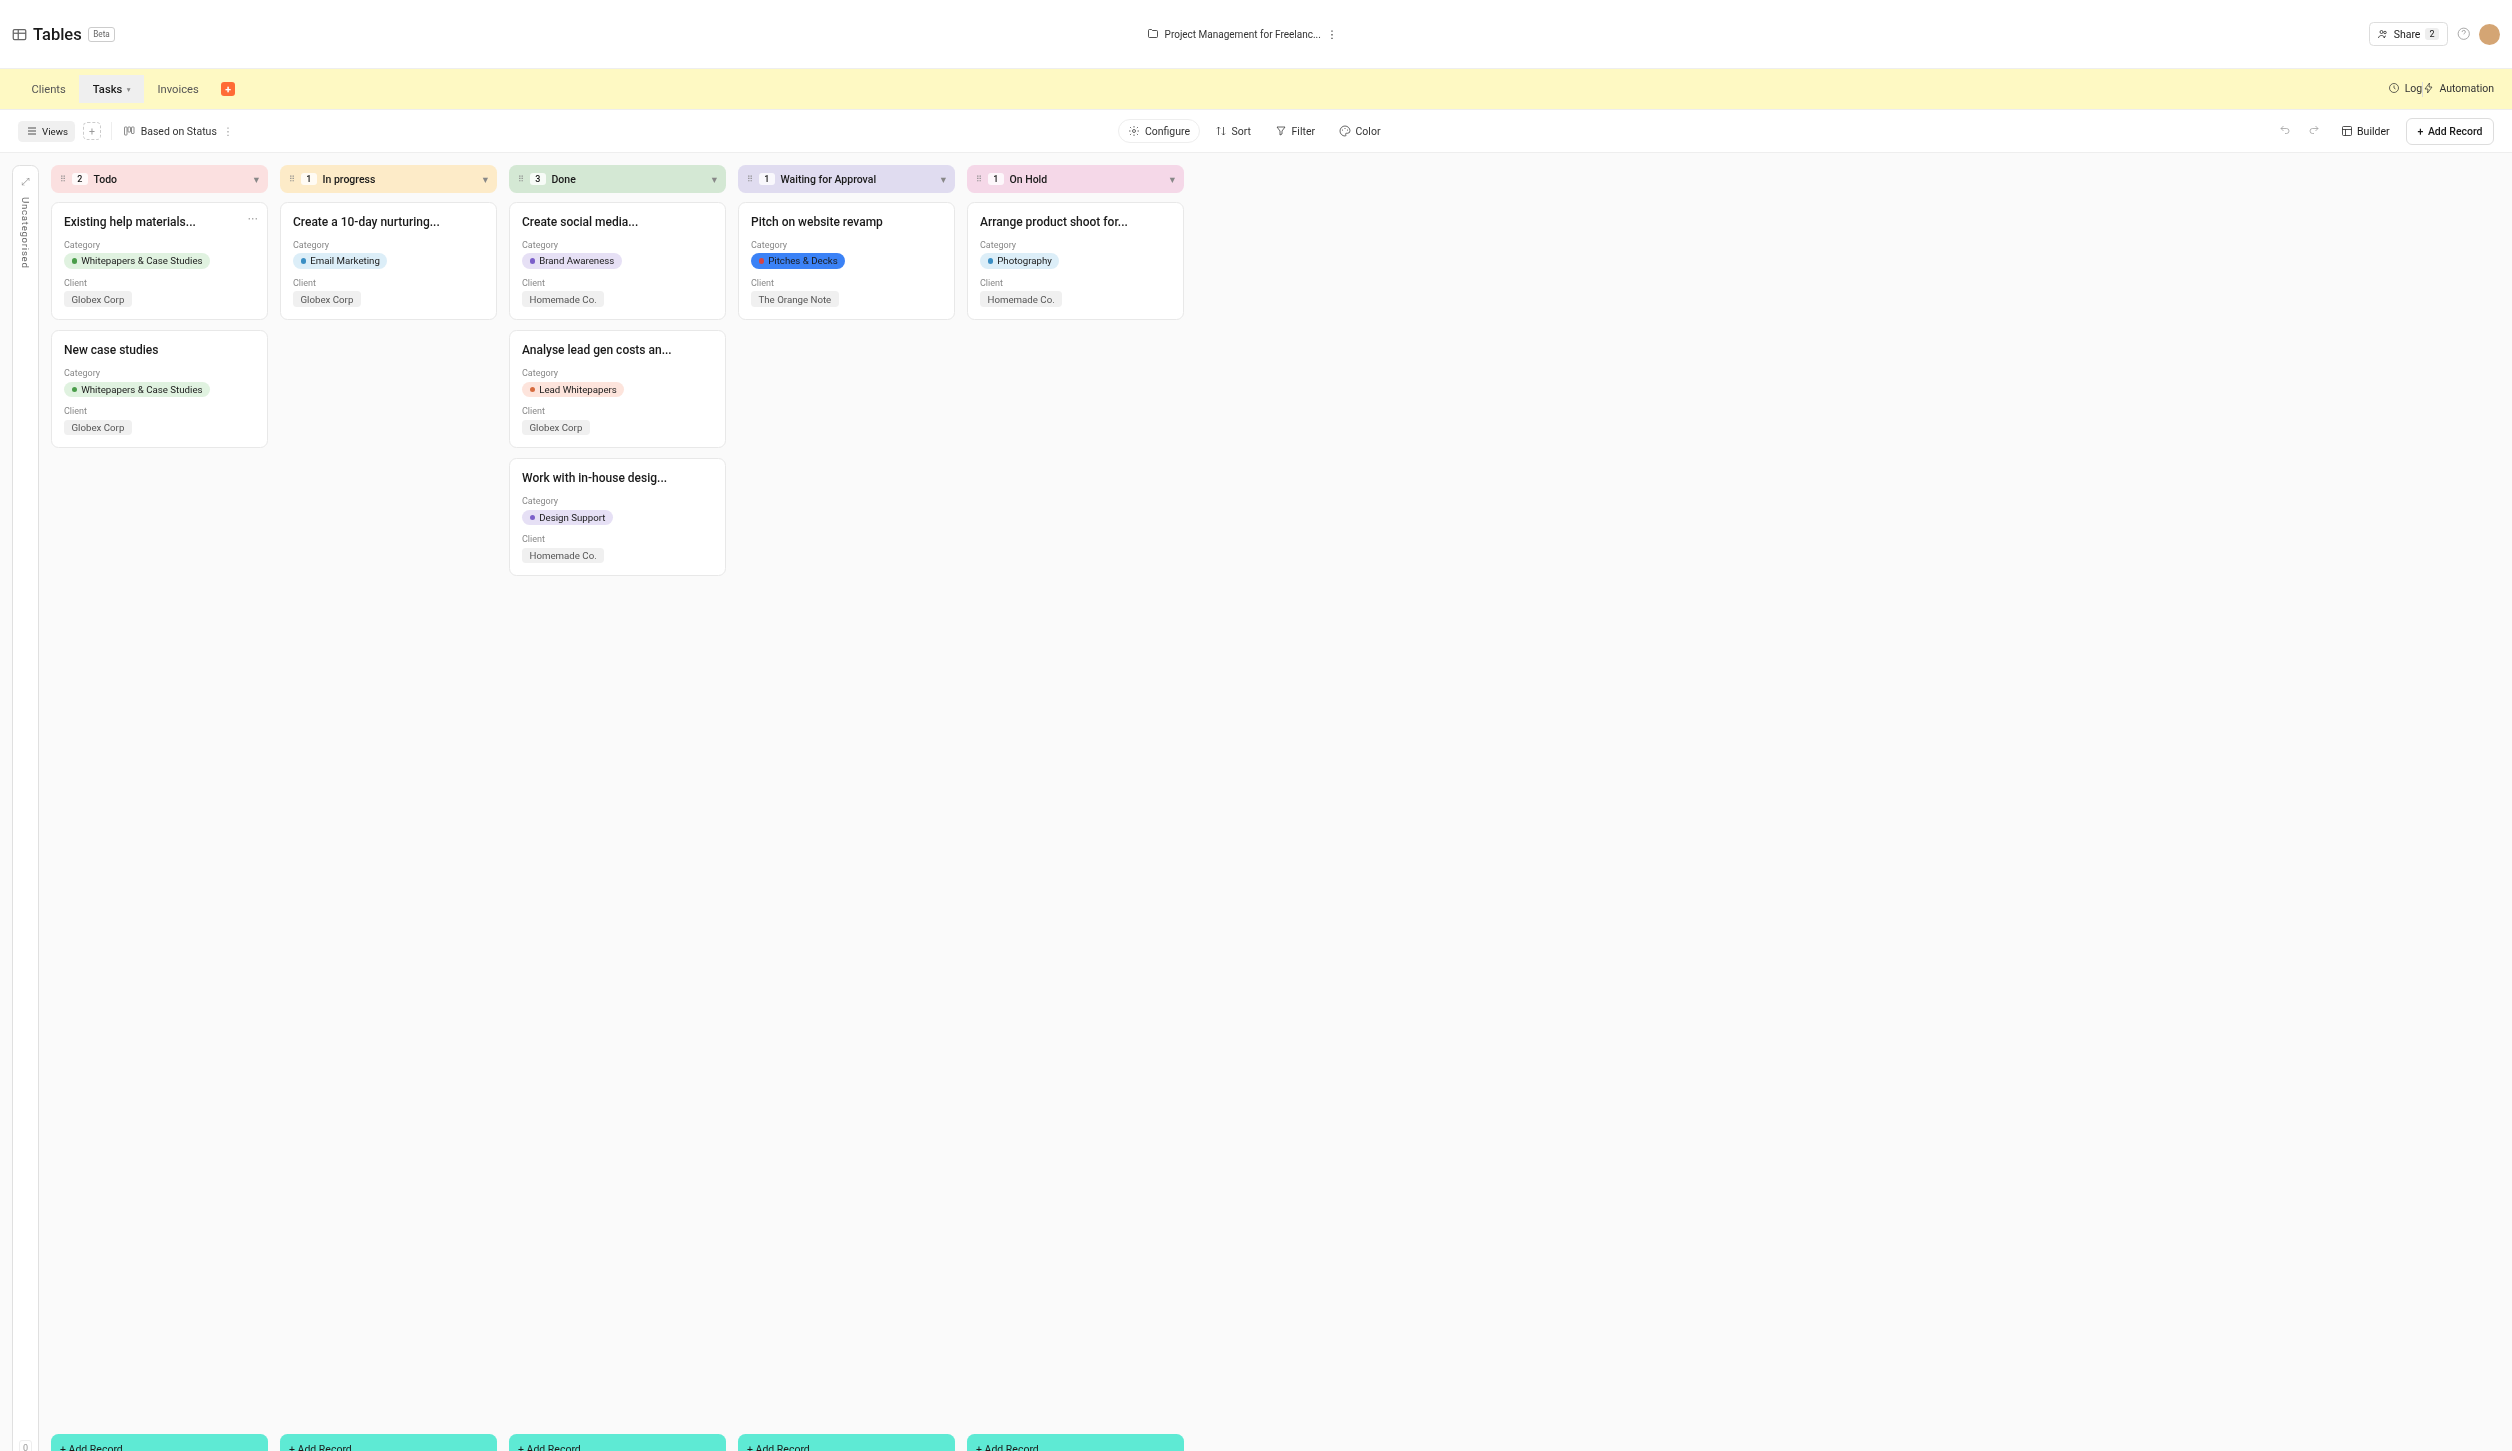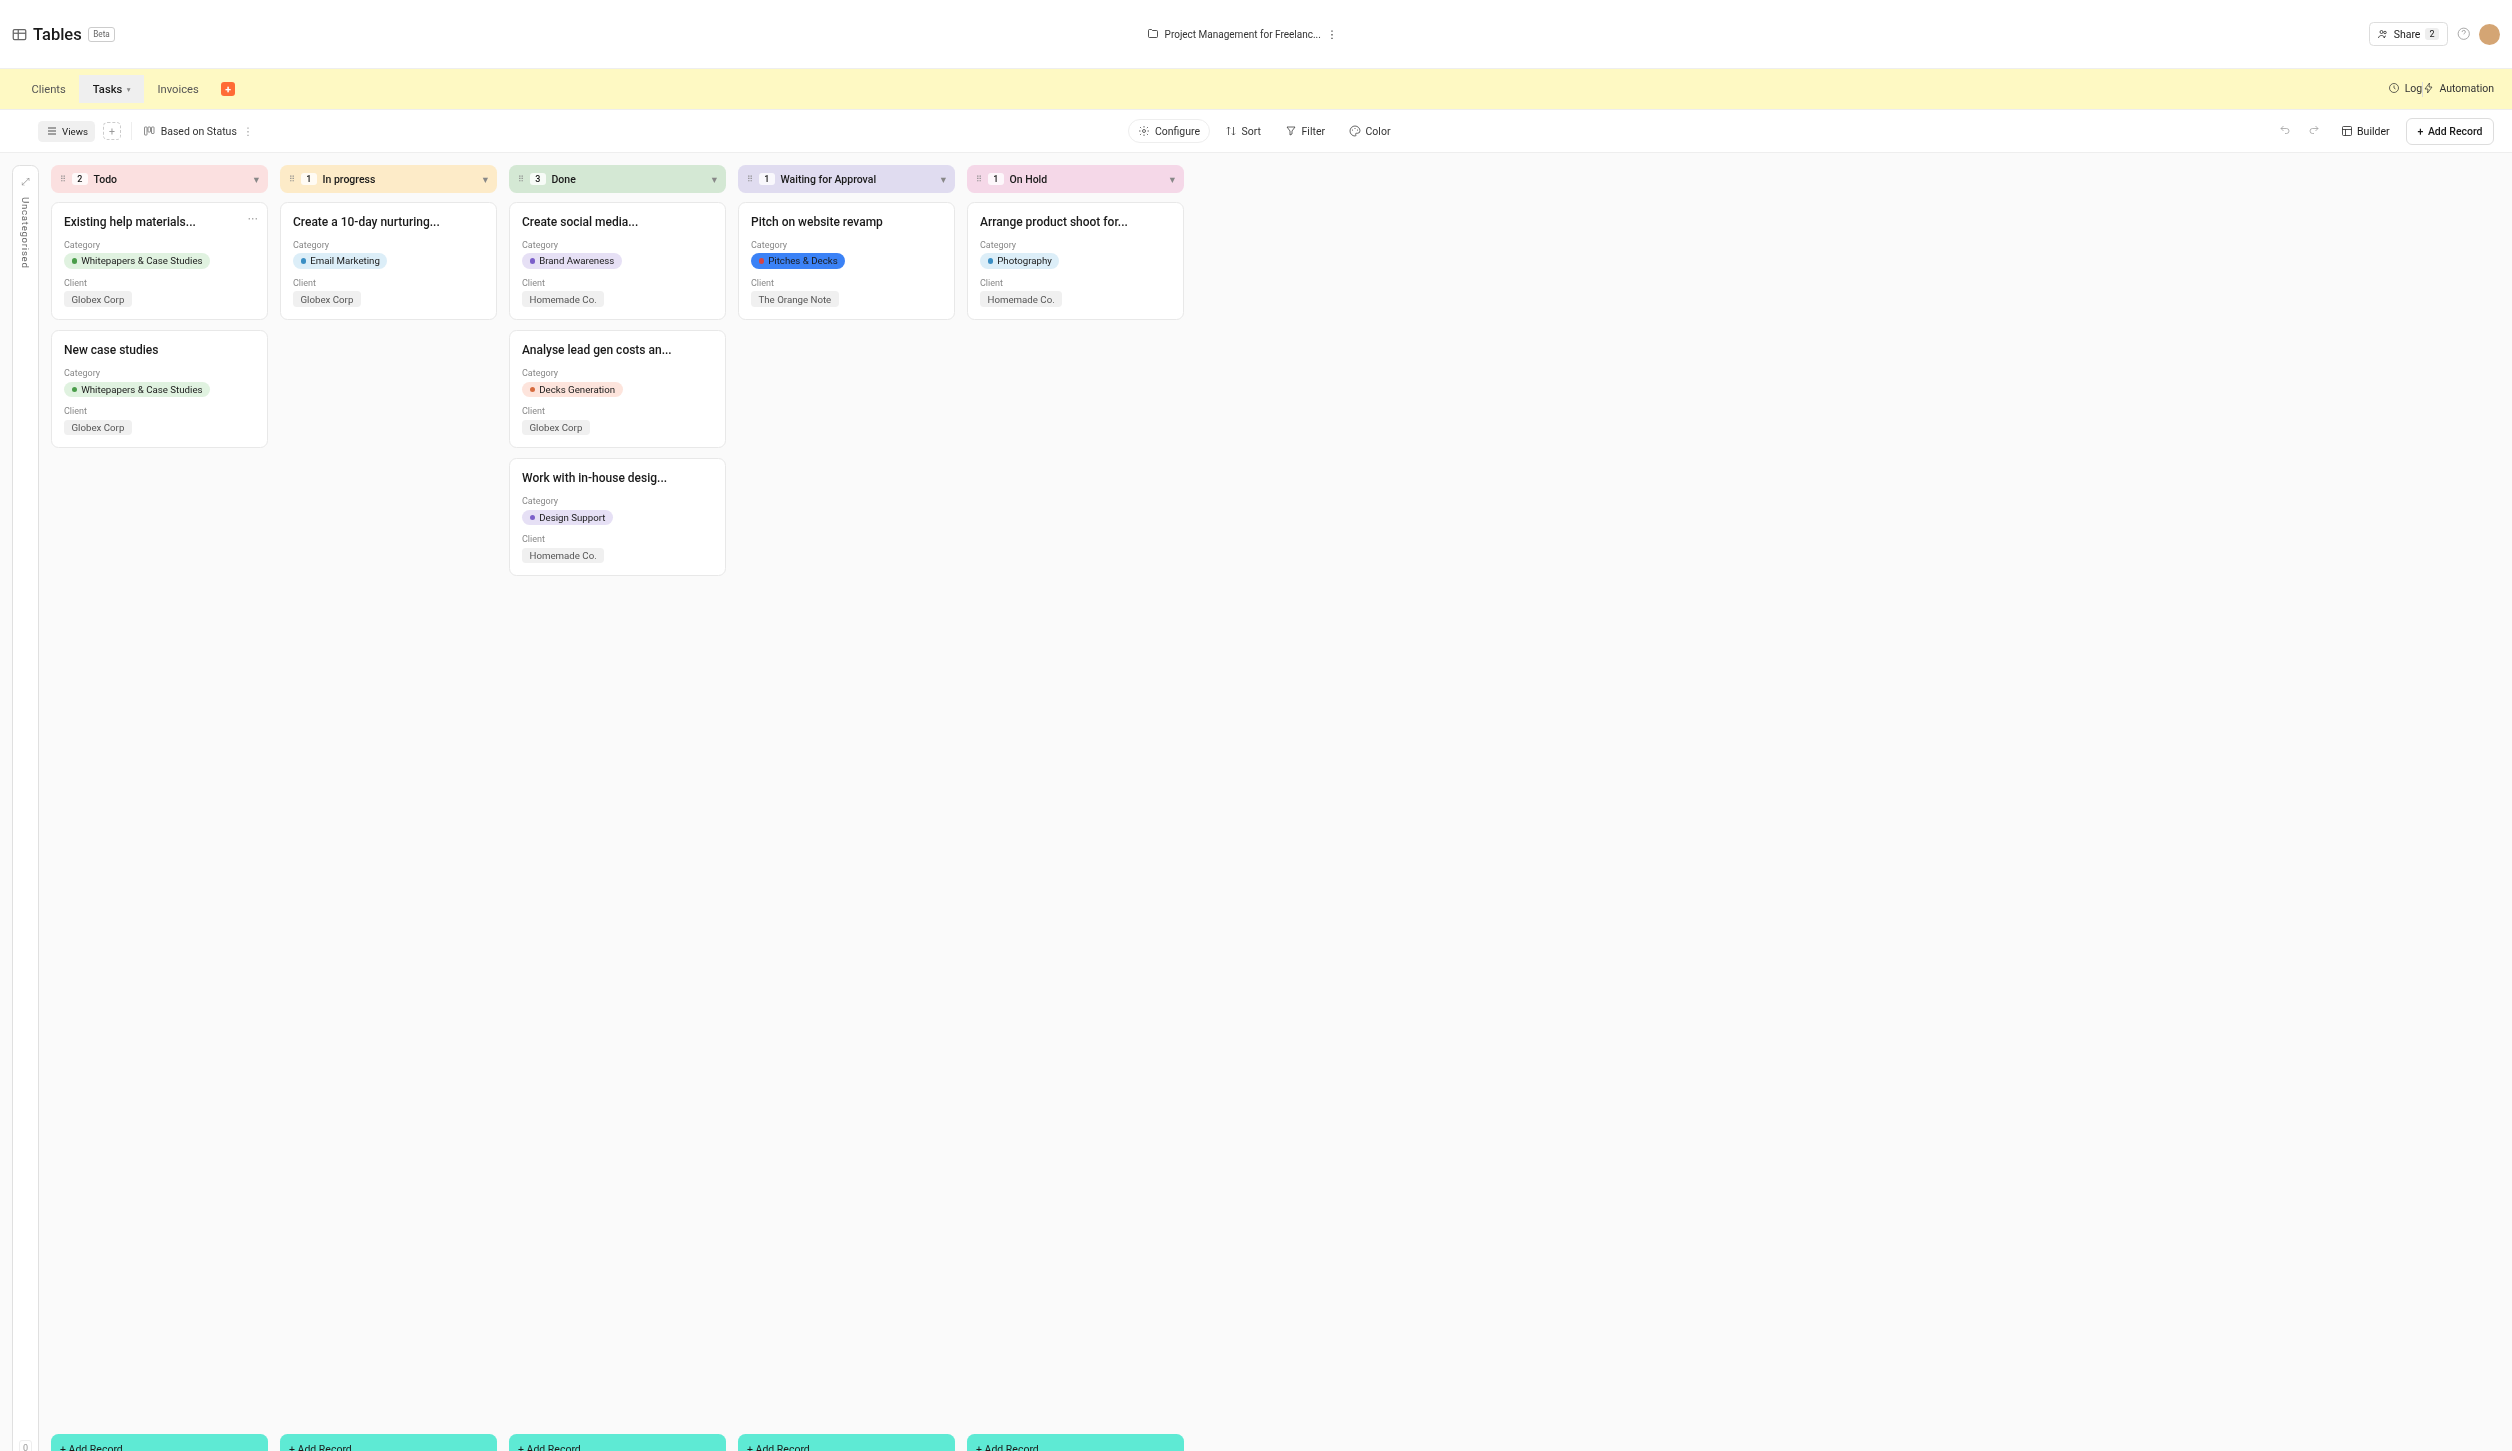--- a/index.html
+++ b/index.html
@@ -21,21 +21,21 @@
 
 .tabs-bar { display: flex; align-items: center; padding: 6px 18px; background: #fef9c3; border-bottom: 0.7px solid #eee; }
 .tab { padding: 7.5px 13.5px; cursor: pointer; color: #555; font-size: 11.2px; display: flex; align-items: center; gap: 4.5px; }
 .tab.active { background: #efefef; border-radius: 0; font-weight: 500; color: #1a1a1a; }
 .tab-add { width: 13.5px; height: 13.5px; background: #ff6b35; color: #fff; display: flex; align-items: center; justify-content: center; border-radius: 3px; margin-left: 9px; cursor: pointer; font-weight: bold; }
 .tabs-right { margin-left: auto; display: flex; align-items: flex-start; }
 .tabs-right-item { display: flex; align-items: center; gap: 4.5px; cursor: pointer; color: #333; }
 .tabs-divider { width: 0.7px; height: 15px; background: #ddd; }
 
 .toolbar { display: flex; align-items: center; padding: 7.5px 18px; background: #fff; border-bottom: 0.7px solid #eee; gap: 7.5px; }
-.views-btn { display: flex; align-items: center; gap: 4.5px; padding: 4.5px 7.5px; background: #f0f0f0; border-radius: 4.5px; cursor: pointer; font-size: 9.7px; margin-left: 20px; }
+.views-btn { display: flex; align-items: center; gap: 4.5px; padding: 4.5px 7.5px; background: #f0f0f0; border-radius: 4.5px; cursor: pointer; font-size: 9.7px; }
 .add-view { width: 18px; height: 18px; border: 0.7px dashed #ccc; border-radius: 4.5px; display: flex; align-items: center; justify-content: center; cursor: pointer; color: #999; }
 .tb-divider { width: 0.7px; height: 18px; background: #eee; margin: 0 3px; }
 .based-on { display: flex; align-items: center; gap: 6px; font-size: 10.5px; color: #333; }
 .kanban-icon-small { width: 12px; height: 12px; }
 .toolbar-center { margin-left: auto; margin-right: auto; display: flex; gap: 6px; }
 .tool-btn { display: flex; align-items: center; gap: 4.5px; padding: 4.5px 9px; cursor: pointer; color: #333; font-size: 10.5px; }
 .tool-btn.circle { border: 0.7px solid #eee; border-radius: 15px; }
 .toolbar-right { display: flex; align-items: center; gap: 7.5px; }
 .icon-btn { padding: 4.5px; cursor: pointer; color: #999; }
 .builder-btn { display: flex; align-items: center; gap: 4.5px; padding: 4.5px 9px; cursor: pointer; }
@@ -254,21 +254,21 @@
           <span class="col-count">3</span>
           <span class="col-title">Done</span>
           <span class="col-collapse">▾</span>
         </div>
         <div class="card"><div class="card-title">Create social media...</div><div class="card-label">Category</div><div class="category-pill cat-brand">
             <span class="dot"></span>
             <span>Brand Awareness</span>
           </div><div class="card-label">Client</div><span class="client-pill">Homemade Co.</span></div>
         <div class="card"><div class="card-title">Analyse lead gen costs an...</div><div class="card-label">Category</div><div class="category-pill cat-lead">
             <span class="dot"></span>
-            <span>Decks Generation</span>
+            <span>Lead Whitepapers</span>
           </div><div class="card-label">Client</div><span class="client-pill">Globex Corp</span></div>
         <div class="card"><div class="card-title">Work with in-house desig...</div><div class="card-label">Category</div><div class="category-pill cat-design">
             <span class="dot"></span>
             <span>Design Support</span>
           </div><div class="card-label">Client</div><span class="client-pill">Homemade Co.</span></div>
         <div class="add-record-col"><span>+ </span><span>Add Record</span></div>
       </div><div class="column">
         <div class="col-header waiting">
           <span class="drag-handle">⠿</span>
           <span class="col-count">1</span>

